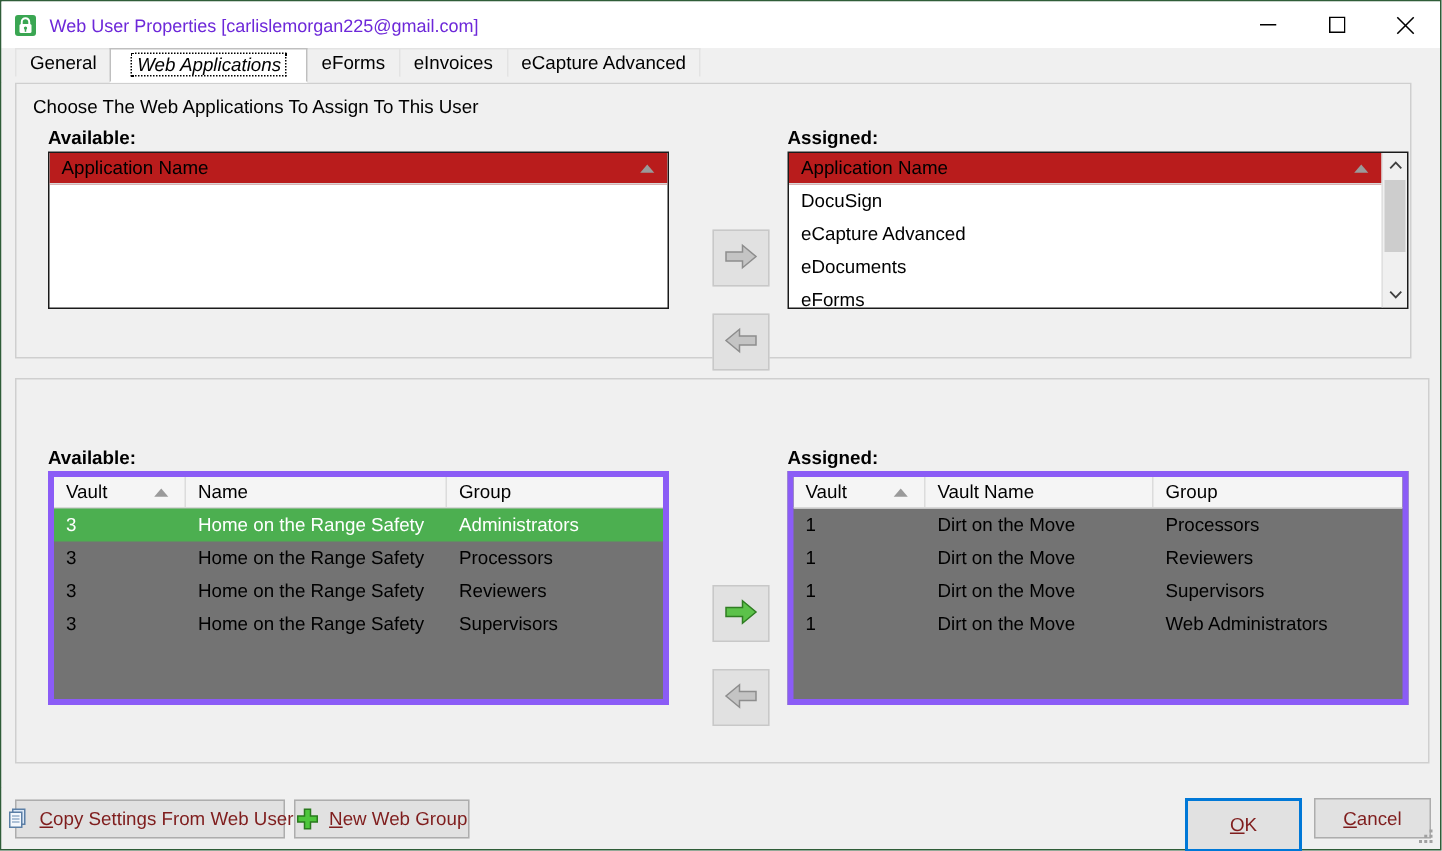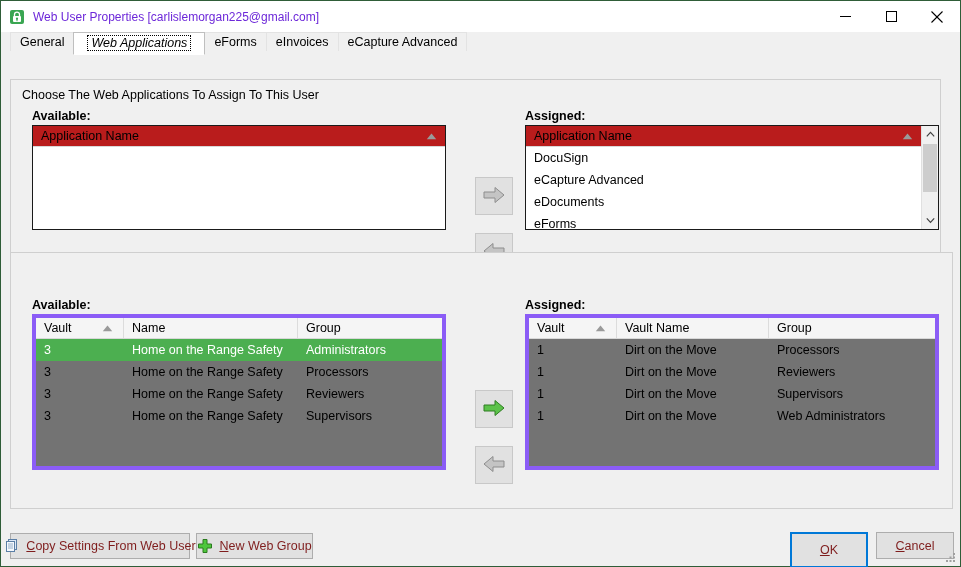--- a/index.html
+++ b/index.html
@@ -118,21 +118,21 @@
     padding: 0 9px;
     box-sizing: border-box;
   }
 
   .panel {
     position: absolute;
     background: #f0f0f0;
     border: 1px solid #cfcfcf;
     box-sizing: border-box;
   }
-  #panel-apps   { left: 9px; top: 24px;   width: 931px; height: 184px; }
+  #panel-apps   { left: 9px; top: 0;   width: 931px; height: 184px; }
   #panel-groups { left: 9px; top: 197px; width: 943px; height: 257px; }
 
   .panel-caption {
     position: absolute;
     left: 11px;
     top: 8px;
     font-size: 12.5px;
     white-space: nowrap;
   }
 

